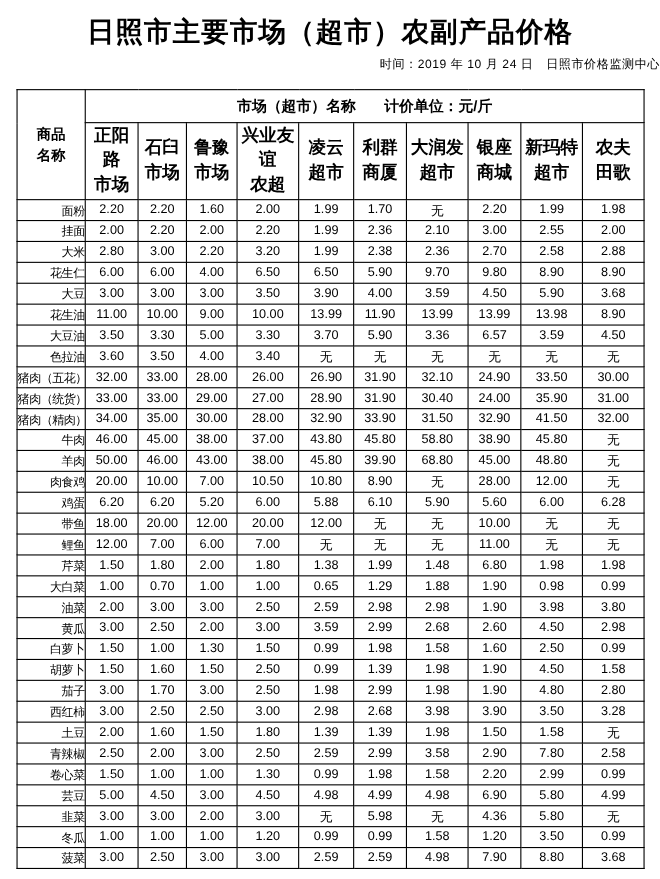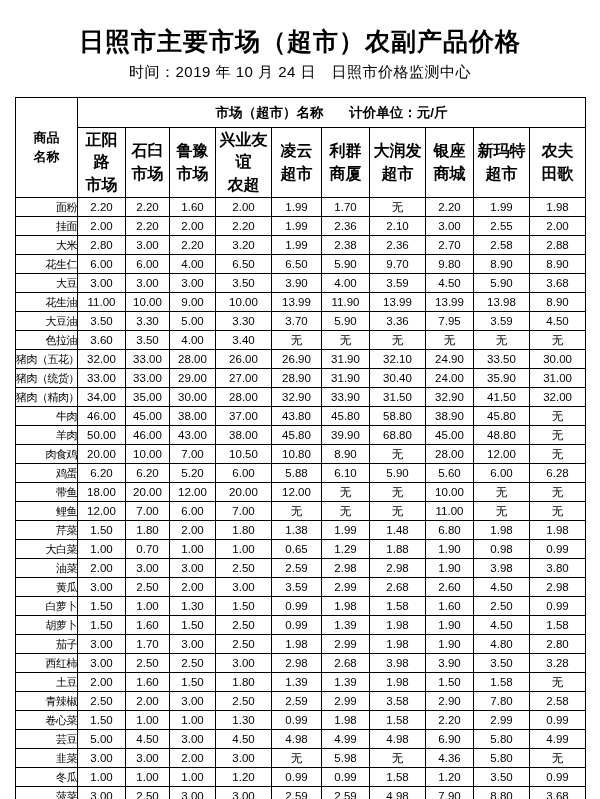--- a/index.html
+++ b/index.html
@@ -7,31 +7,31 @@
   .page {
     position: relative;
     width: 600px;
     height: 799px;
     background: #ffffff;
     color: #000000;
     font-family: "Liberation Sans", sans-serif;
     overflow: hidden;
   }
   .title {
-    padding-top: 26px;
+    padding-top: 14px;
     text-align: center;
     font-size: 25px;
     font-weight: bold;
     letter-spacing: 1px;
     line-height: 1.2;
   }
   .subtitle {
     margin-top: 7px;
-    text-align: center;
-    font-size: 15px;
+    text-align: right;
+    font-size: 11px;
     letter-spacing: 0.5px;
   }
   table.price {
     margin: 15px 0 0 15px;
     width: 570px;
     height: 689px;
     border-collapse: collapse;
     table-layout: fixed;
   }
   th, td {
@@ -189,21 +189,21 @@
         </tr>
         <tr>
           <td class="name">大豆油</td>
           <td>3.50</td>
           <td>3.30</td>
           <td>5.00</td>
           <td>3.30</td>
           <td>3.70</td>
           <td>5.90</td>
           <td>3.36</td>
-          <td>7.95</td>
+          <td>6.57</td>
           <td>3.59</td>
           <td>4.50</td>
         </tr>
         <tr>
           <td class="name">色拉油</td>
           <td>3.60</td>
           <td>3.50</td>
           <td>4.00</td>
           <td>3.40</td>
           <td>无</td>

